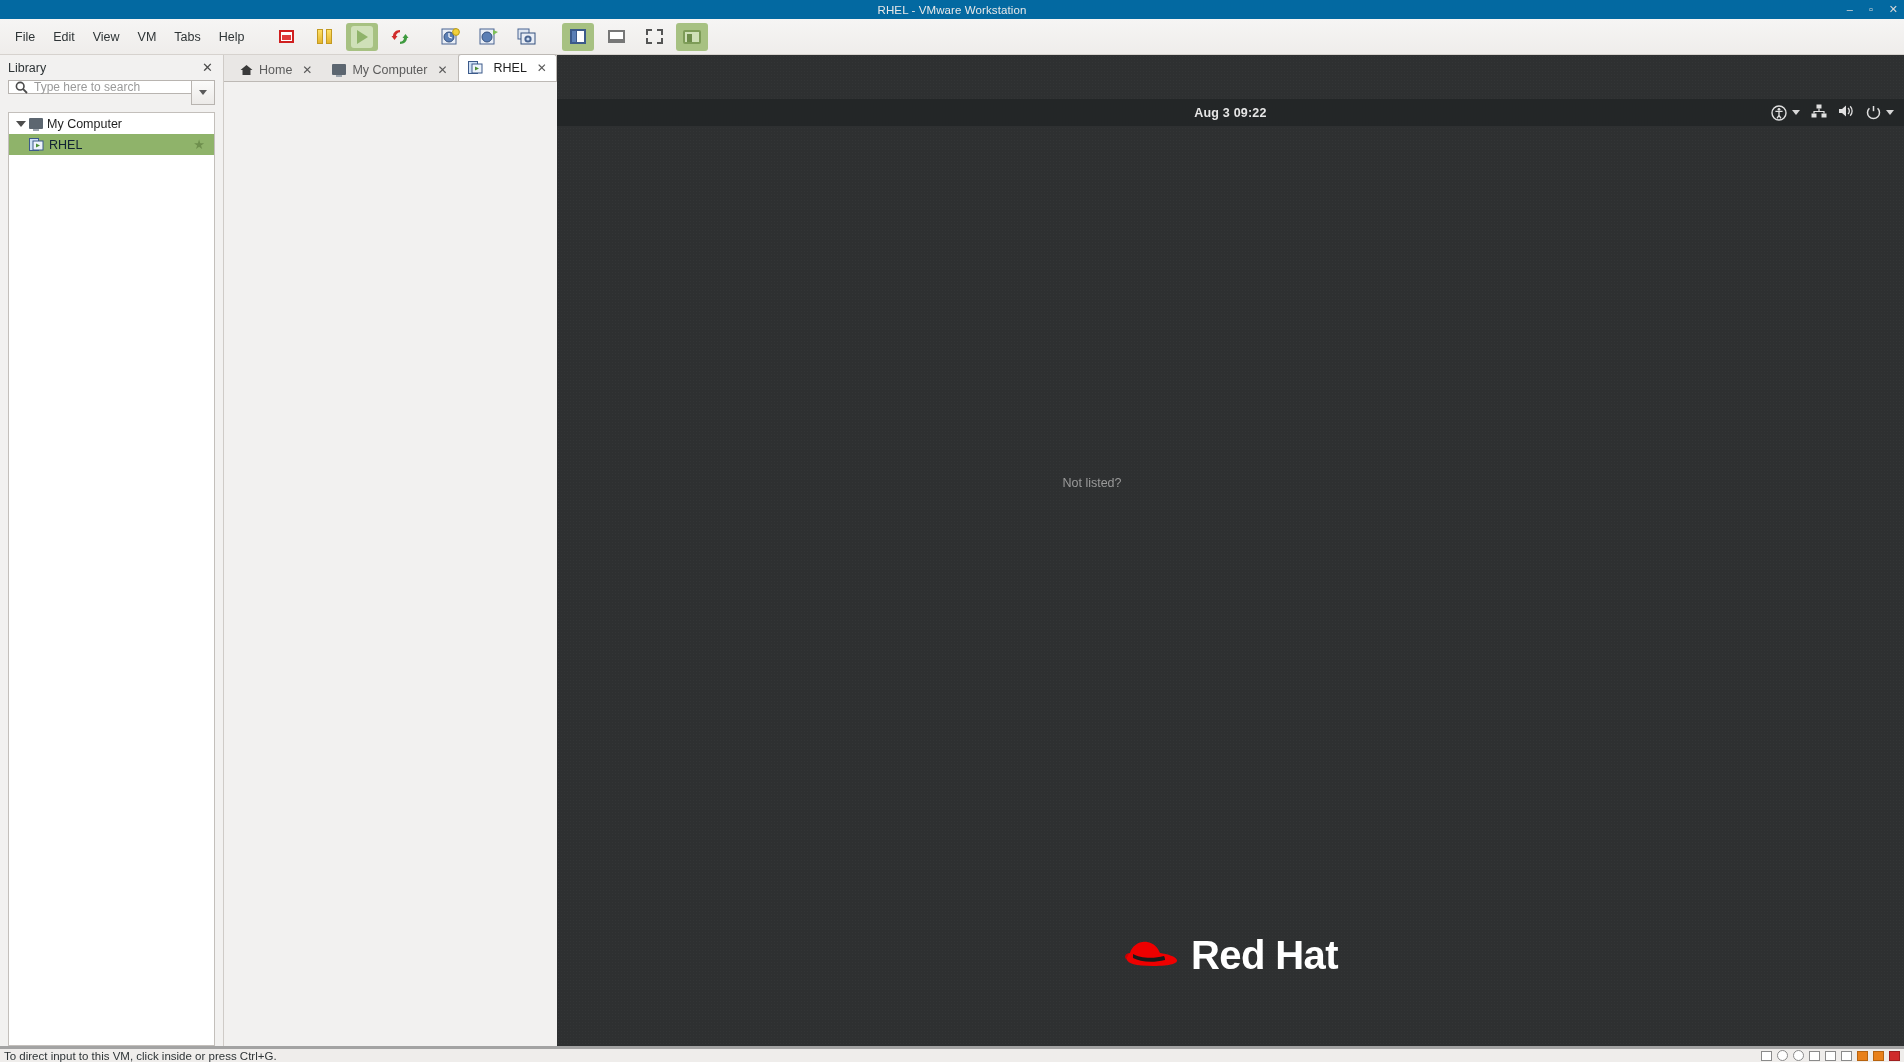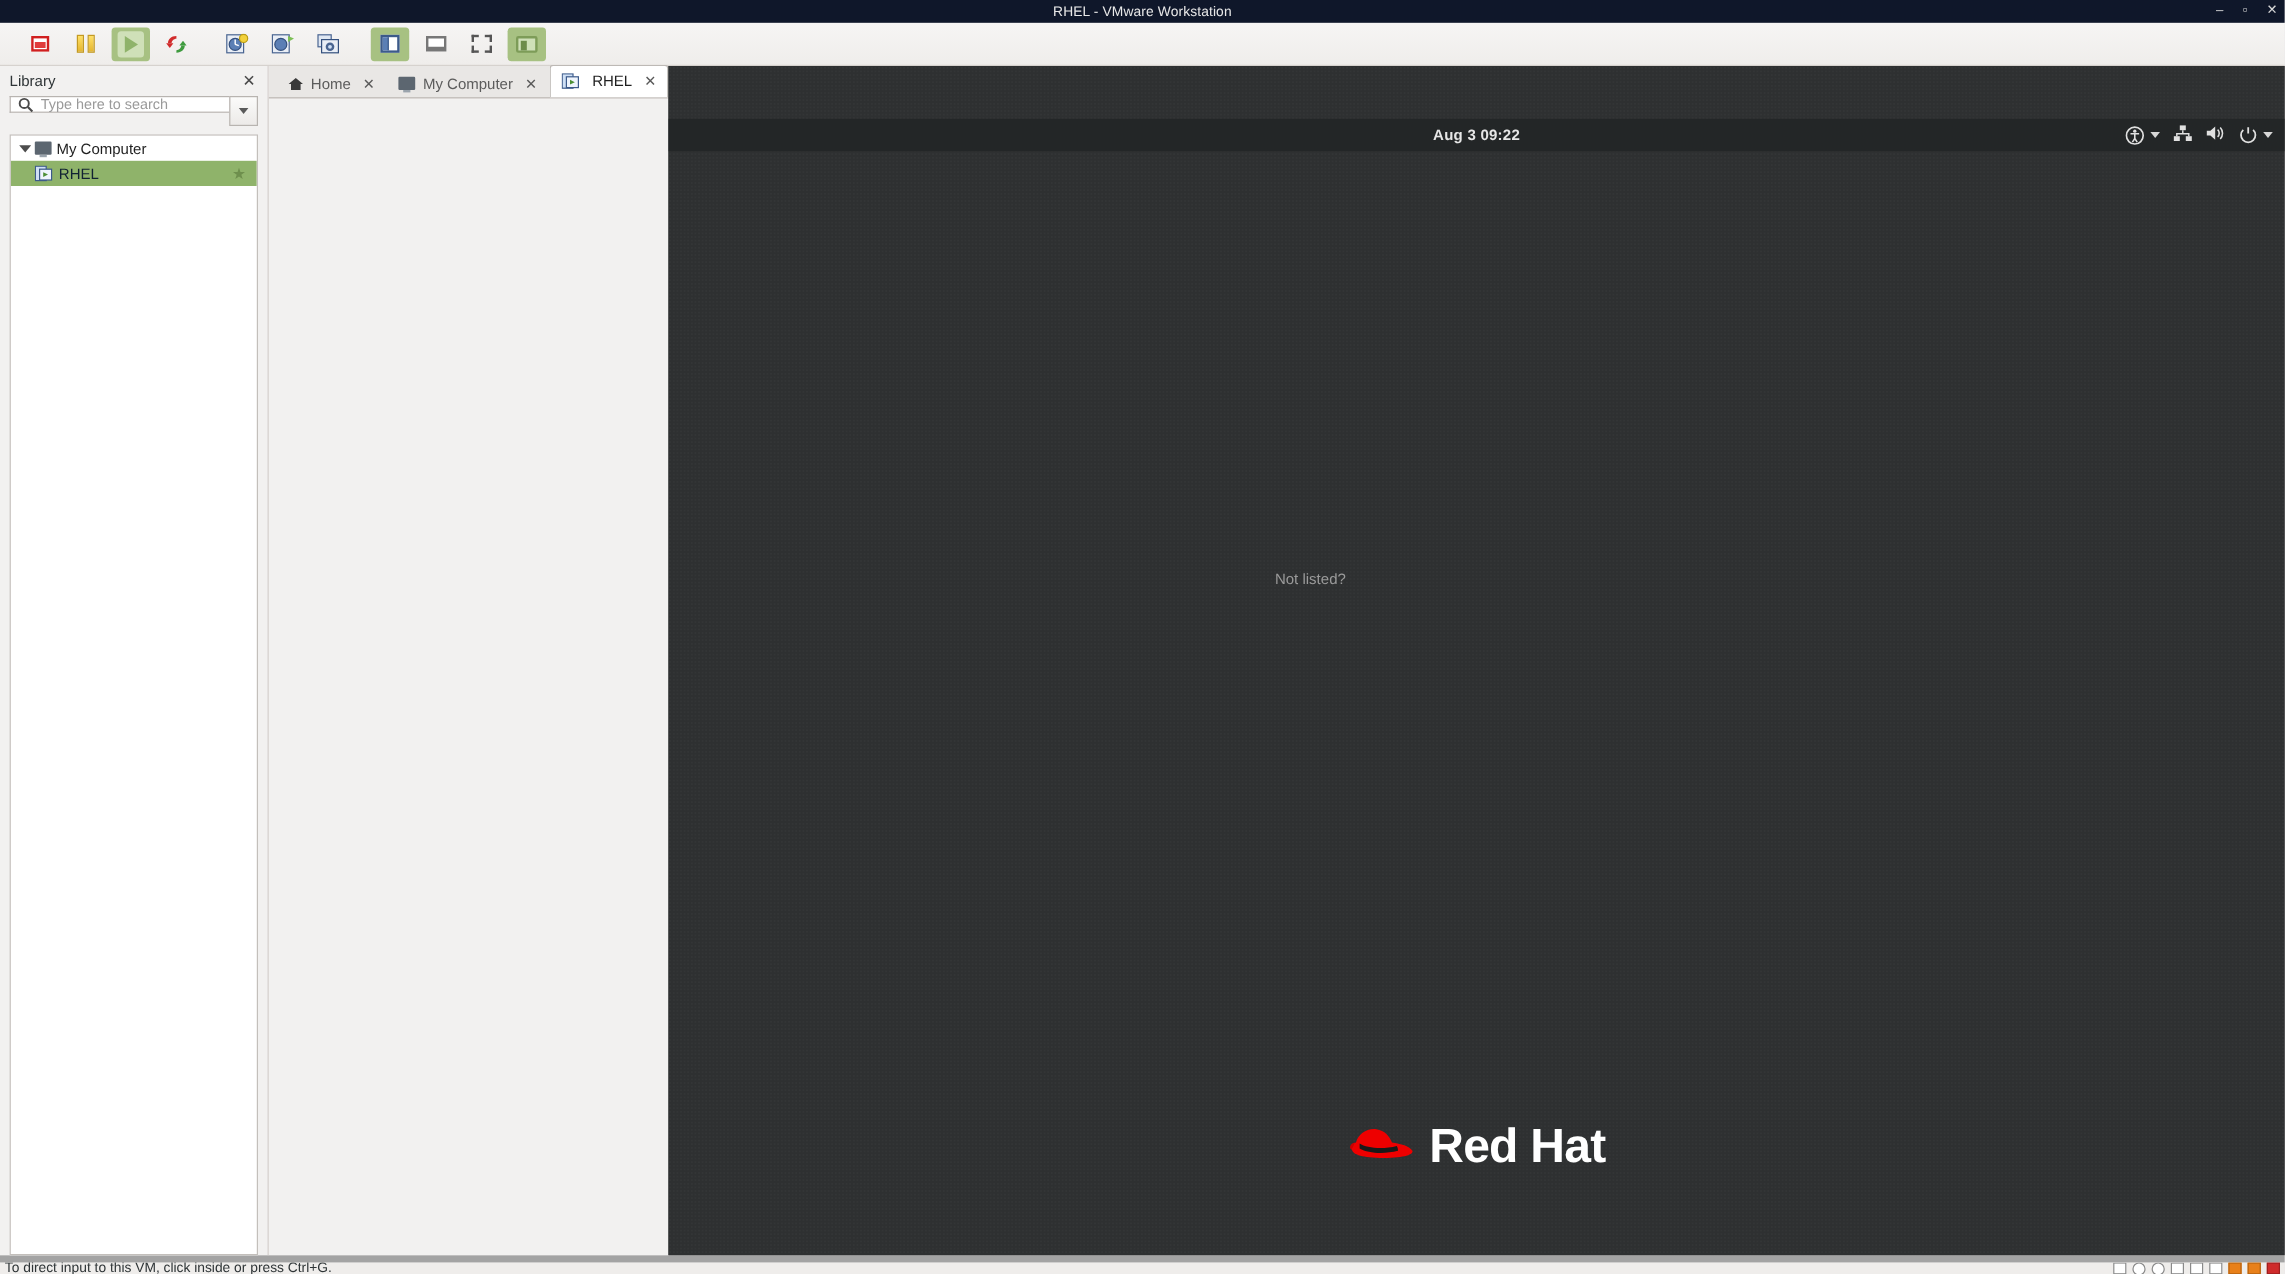--- a/index.html
+++ b/index.html
@@ -6,21 +6,21 @@
   html, body {
     width: 1904px; height: 1062px;
     overflow: hidden;
     font-family: "Liberation Sans", sans-serif;
     background: #f2f1f0;
   }
 
   
   .titlebar {
     height: 19px;
-    background: #0f172a;
+    background: #0369a1;
     display: flex; align-items: center; justify-content: center;
     position: relative;
   }
   .titlebar .title {
     color: #e8e8e8; font-size: 11.5px; letter-spacing: .1px;
   }
   .winbtns {
     position: absolute; right: 6px; top: 0; height: 19px;
     display: flex; align-items: center; gap: 16px;
   }
@@ -167,21 +167,21 @@
 
   
   .rh-logo {
     position: absolute; left: 0; right: 0; bottom: 68px;
     display: flex; align-items: center; justify-content: center; gap: 10px;
   }
   .rh-text { color: #fff; font-size: 40px; font-weight: bold; letter-spacing: -.6px; }
 
   
   .statusbar {
-    height: 16px; background: #efedeb; border-top: 6px solid #a3a3a3;
+    height: 16px; background: #efedeb; border-top: 3px solid #a3a3a3;
     display: flex; align-items: center; justify-content: space-between;
     padding: 0 4px; font-size: 11.5px; color: #2e3436; overflow: hidden;
   }
   .statusbar .msg { white-space: nowrap; }
   .sb-icons { display: flex; align-items: center; gap: 5px; }
   .sbi { width: 11px; height: 10px; border: 1px solid #8a8a8a; background: #fff; }
   .sbi.r { border-radius: 50%; width: 11px; height: 11px; }
   .sbi.net { background: #fff; position: relative; }
   .sbi.orange { background: #e8801a; border-color: #b7630f; }
   .sbi.red { background: #cf2b2b; border-color: #9e1f1f; }
@@ -192,20 +192,28 @@
 <div class="titlebar">
   <div class="title">RHEL - VMware Workstation</div>
   <div class="winbtns">
     <span>–</span>
     <span>▫</span>
     <span>✕</span>
   </div>
 </div>
 
 <div class="menurow">
+  <div class="menus">
+    <div class="menu-item">File</div>
+    <div class="menu-item">Edit</div>
+    <div class="menu-item">View</div>
+    <div class="menu-item">VM</div>
+    <div class="menu-item">Tabs</div>
+    <div class="menu-item">Help</div>
+  </div>
 
   <div class="toolbar">
     <div class="tb">
       <span class="ic-stop"></span>
     </div>
     <div class="tb">
       <span class="ic-pause">
           <i></i>
           <i></i>
         </span>

